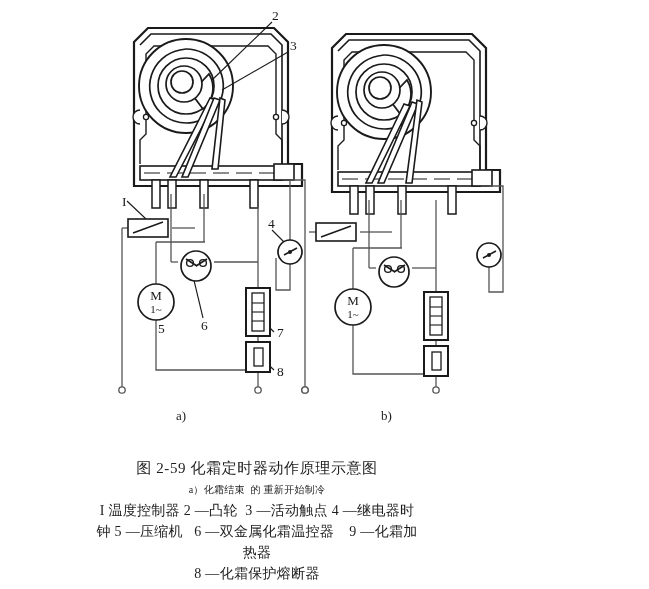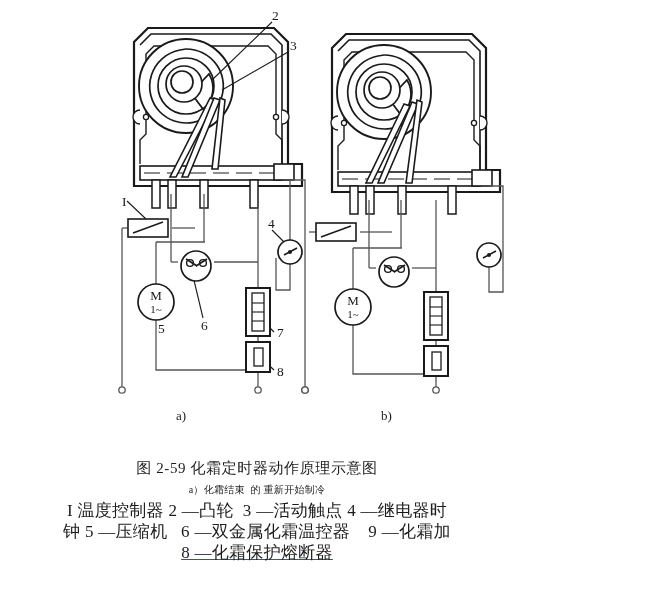--- a/index.html
+++ b/index.html
@@ -25,35 +25,34 @@
   }
   .caption-block {
     position: absolute;
     left: 0;
     top: 458px;
     width: 514px;
     text-align: center;
   }
   .caption-line {
     font-family: "Liberation Serif", serif;
-    font-size: 17px;
+    font-size: 14px;
     line-height: 21px;
     color: #1d1d1d;
     white-space: pre;
     letter-spacing: 0.3px;
   }
   .caption-line.title {
     font-size: 15px;
     letter-spacing: 0.6px;
   }
   .caption-line.sub {
     font-size: 10px;
   }
   .cap-underline {
-    text-decoration: underline;
     text-decoration-color: #3b4fa0;
   }
   .panel-label {
     position: absolute;
     font-family: "Liberation Serif", serif;
     font-size: 13px;
     color: #1d1d1d;
   }
 </style>
 </head>
@@ -257,16 +256,17 @@
   </svg>
 
   <div class="panel-label" style="left:176px; top:408px;">a)</div>
   <div class="panel-label" style="left:381px; top:408px;">b)</div>
 
   <div class="caption-block">
     <div class="caption-line title"><span>图 2-59</span><span> </span><span>化霜定时器动作原理示意图</span></div>
     <div class="caption-line sub">a）化霜结束  的 重新开始制冷</div>
     <div class="caption-line">I 温度控制器 2 —凸轮  3 —活动触点 4 —继电器时</div>
     <div class="caption-line">钟 5 —压缩机   6 —双金属化霜温控器    9 —化霜加</div>
+    <div class="caption-line">热器</div>
     <div class="caption-line cap-underline">8 —化霜保护熔断器</div>
   </div>
 
 </div>
 
 </body></html>

